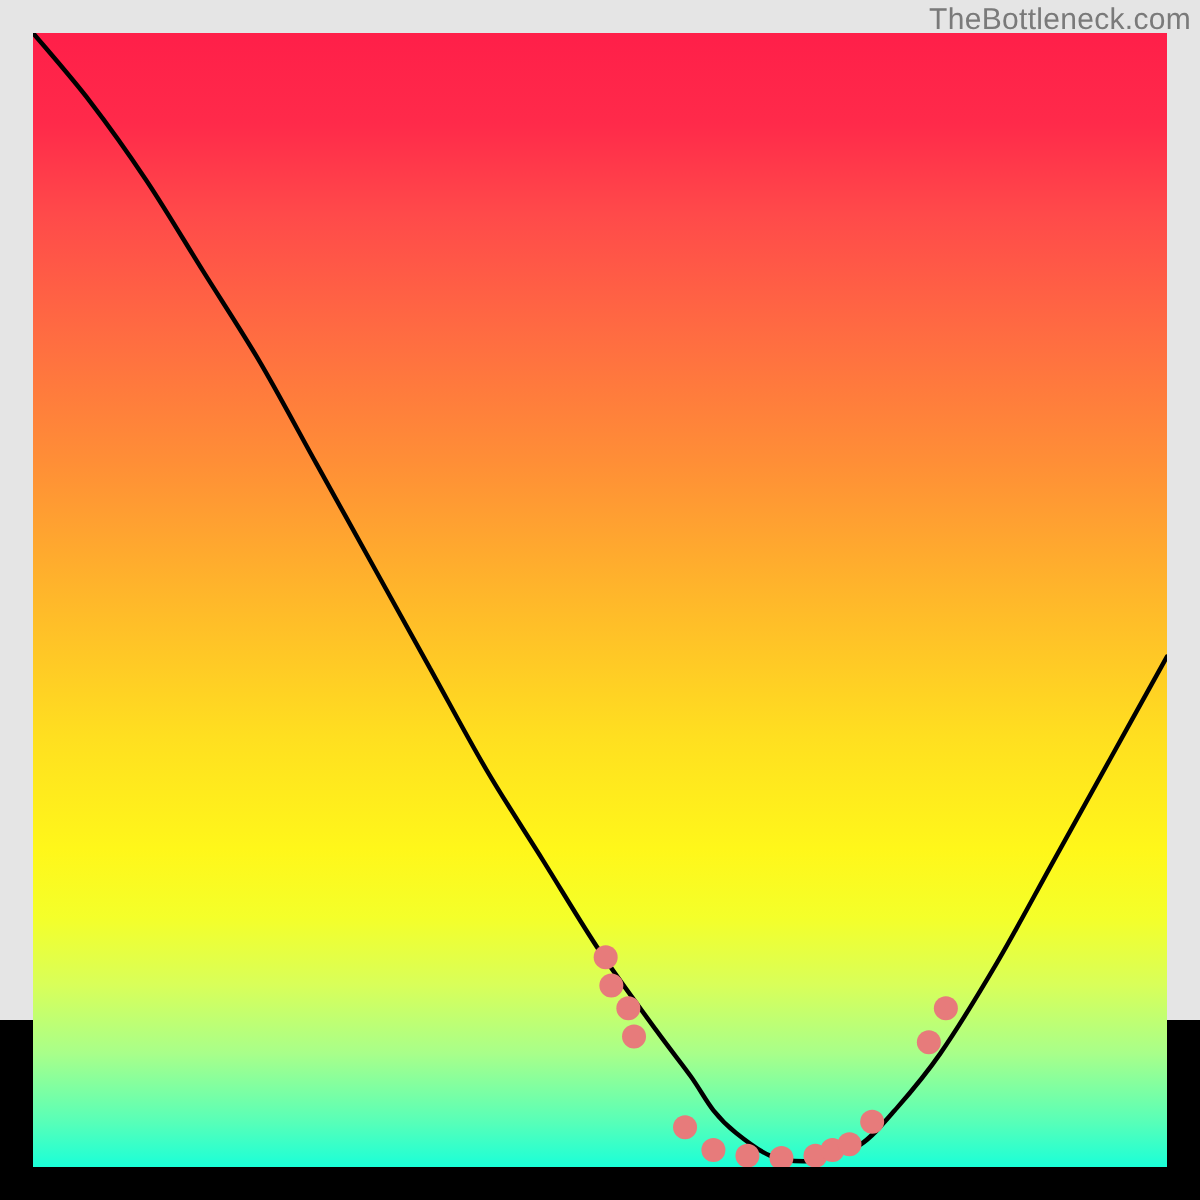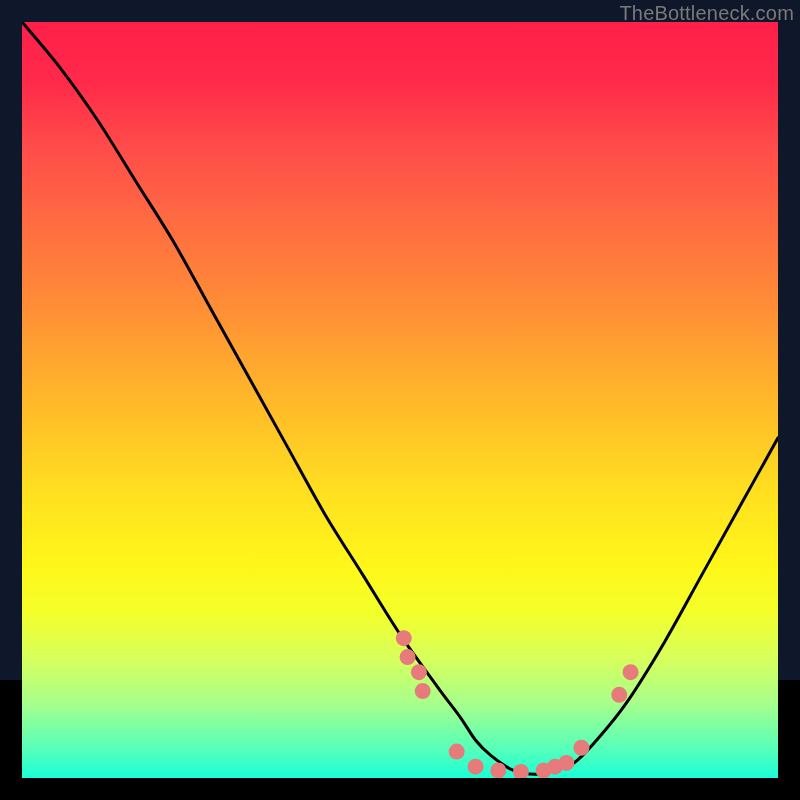--- a/index.html
+++ b/index.html
@@ -9,21 +9,21 @@
     height: 800px;
     background: #000;
     overflow: hidden;
   }
   .frame {
     position: absolute;
     left: 0;
     top: 0;
     width: 800px;
     height: 680px;
-    background: #0f172a;
+    background: #e5e5e5;
   }
   .plot {
     position: absolute;
     left: 22px;
     top: 22px;
     width: 756px;
     height: 756px;
     background: linear-gradient(to bottom,
       #ff1f49 0%,
       #ff2a4a 8%,

